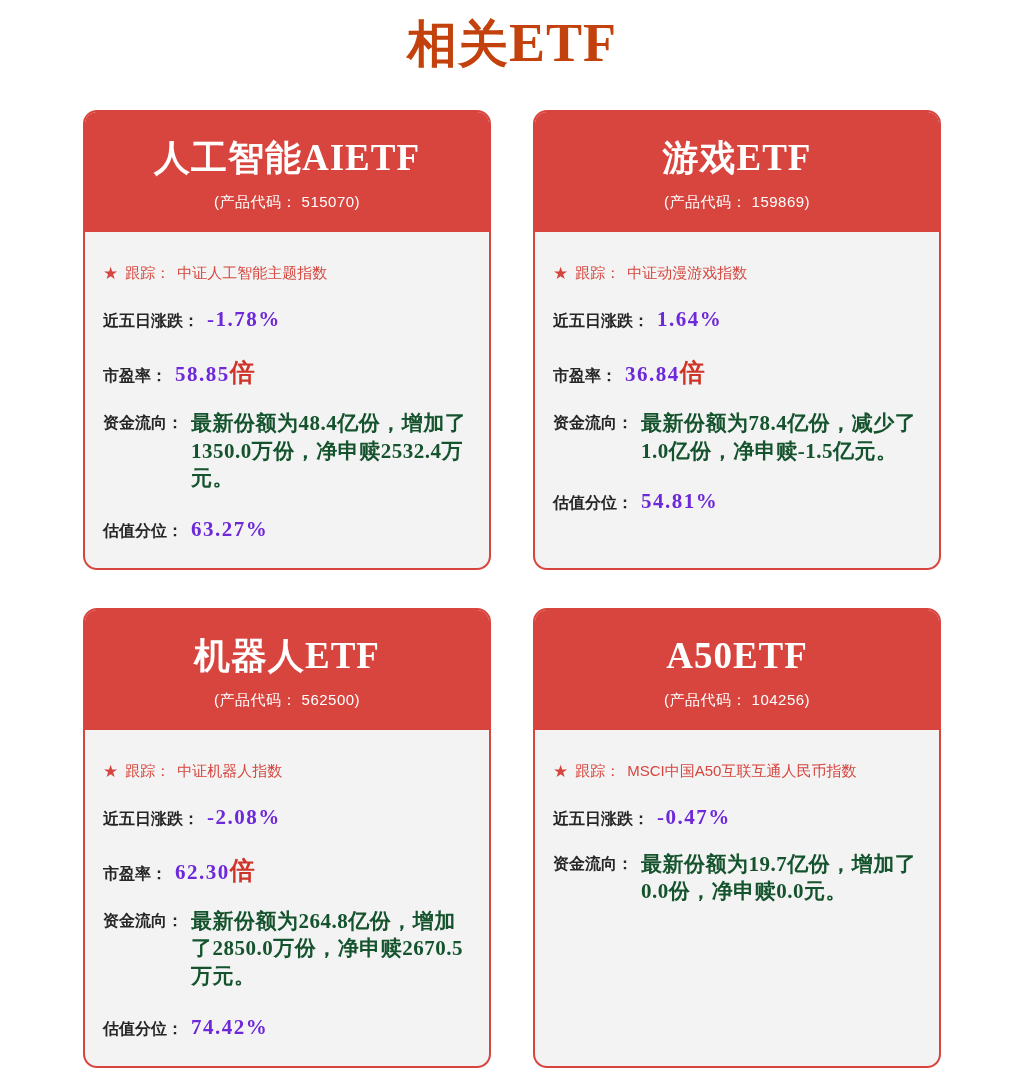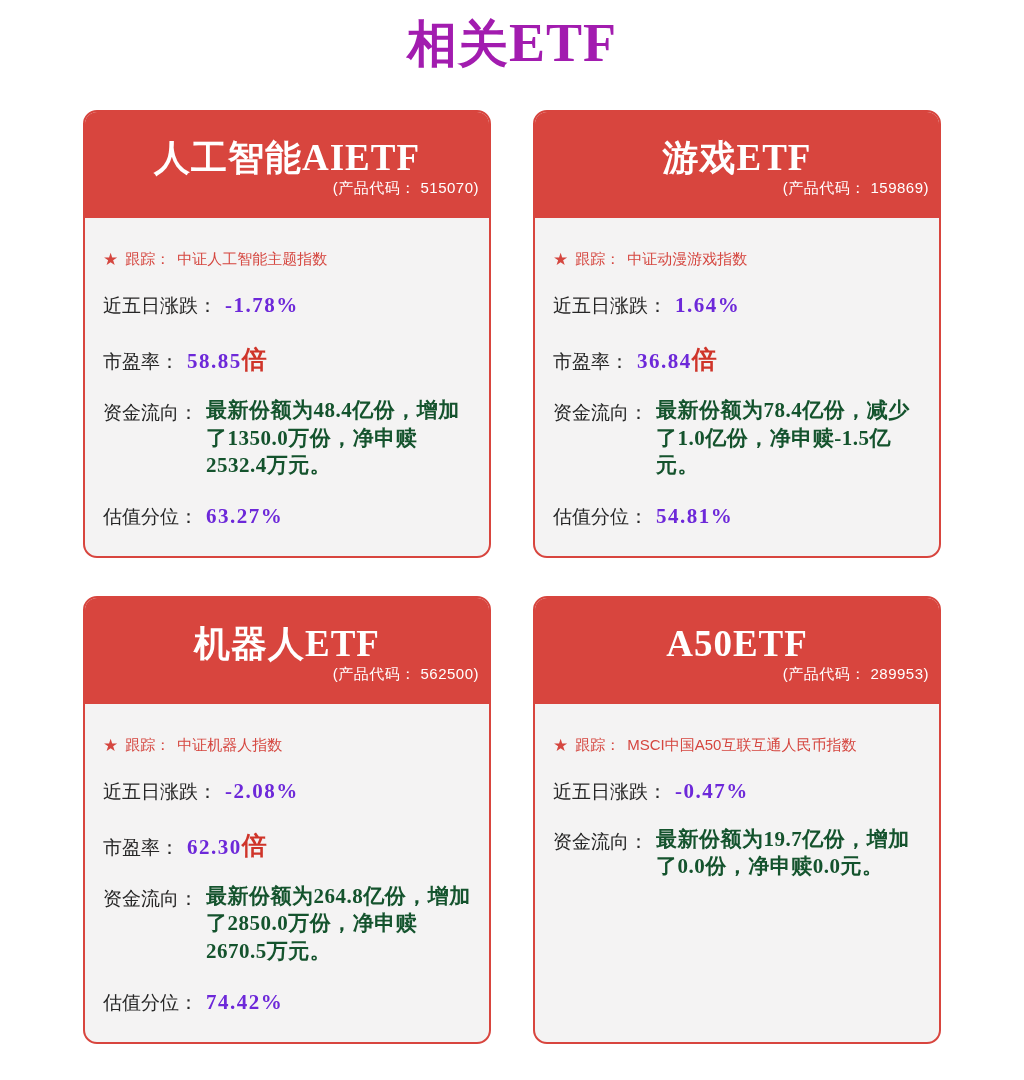--- a/index.html
+++ b/index.html
@@ -7,21 +7,21 @@
     width: 1024px;
     background: #ffffff;
     font-family: "Liberation Sans", sans-serif;
   }
   body { min-height: 1080px; }
 
   
   .page-title {
     text-align: center;
     padding-top: 12px;
-    color: #a21caf;
+    color: #c2410c;
     font-weight: bold;
     line-height: 1.15;
     letter-spacing: 1px;
   }
   .page-title .zh { font-size: 50px; }
   .page-title .latin {
     font-family: "Liberation Serif", serif;
     font-size: 54px;
   }
 
@@ -55,23 +55,23 @@
     line-height: 1.1;
     letter-spacing: 1px;
   }
   .card-title .zh { font-size: 36px; text-align: center; }
   .card-title .latin {
     font-family: "Liberation Serif", serif;
     font-size: 37px;
     margin-top: 40px;
   }
   .card-code {
+    margin-top: 14px;
     font-size: 15px;
     letter-spacing: 0.5px;
-    text-align: right;
   }
 
   .card-body {
     padding: 18px 18px 26px 18px;
     flex: 1;
   }
 
   .track-line {
     display: flex;
     align-items: center;
@@ -87,23 +87,23 @@
   }
 
   .row {
     display: flex;
     align-items: baseline;
     margin-top: 24px;
   }
   .row.flow-row { align-items: flex-start; justify-content: center; }
 
   .row-label {
-    font-weight: normal;
+    font-weight: bold;
     color: #262626;
-    font-size: 19px;
+    font-size: 16px;
     white-space: nowrap;
     flex-shrink: 0;
   }
 
   .row-value {
     color: #6d28d9;
     font-weight: bold;
     font-family: "Liberation Serif", serif;
     font-size: 21px;
     margin-left: 8px;
@@ -219,21 +219,21 @@
       <div class="row">
         <span class="row-label">估值分位：</span>
         <span class="row-value">74.42%</span>
       </div>
     </div>
   </section>
 
   <section class="card">
     <header class="card-header">
       <div class="card-title"><span class="zh"></span><span class="latin">A50ETF</span></div>
-      <div class="card-code">(产品代码： 289953)</div>
+      <div class="card-code">(产品代码： 104256)</div>
     </header>
     <div class="card-body">
       <div class="track-line">
         <span class="star-icon">★</span>
         <span>跟踪：</span>
         <span>MSCI中国A50互联互通人民币指数</span>
       </div>
       <div class="row">
         <span class="row-label">近五日涨跌：</span>
         <span class="row-value">-0.47%</span>

